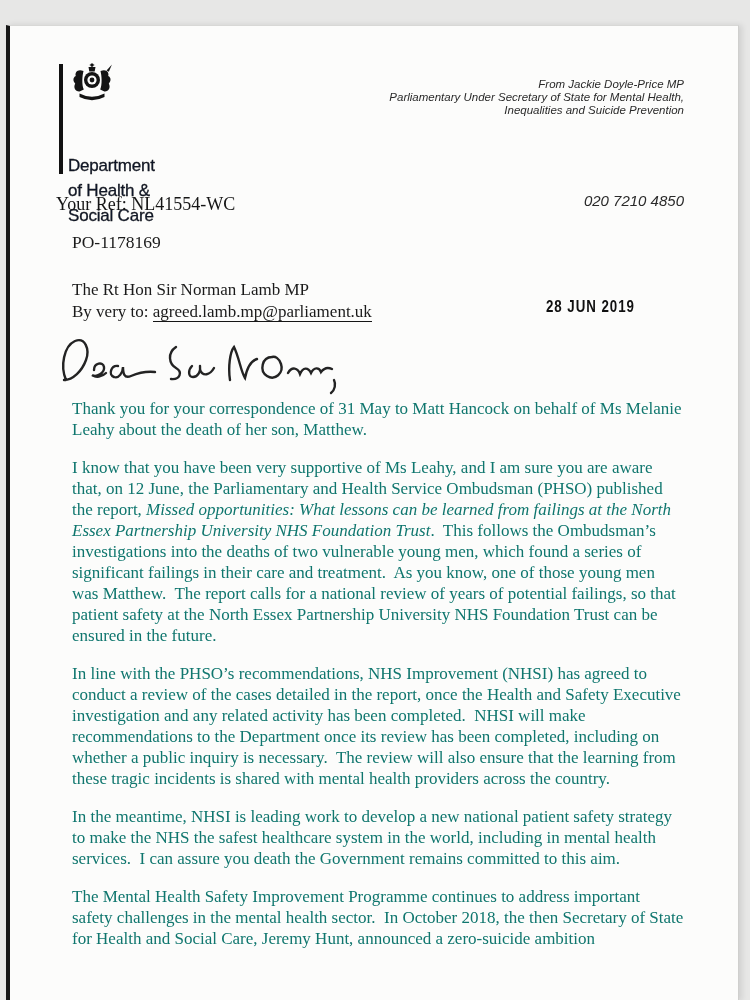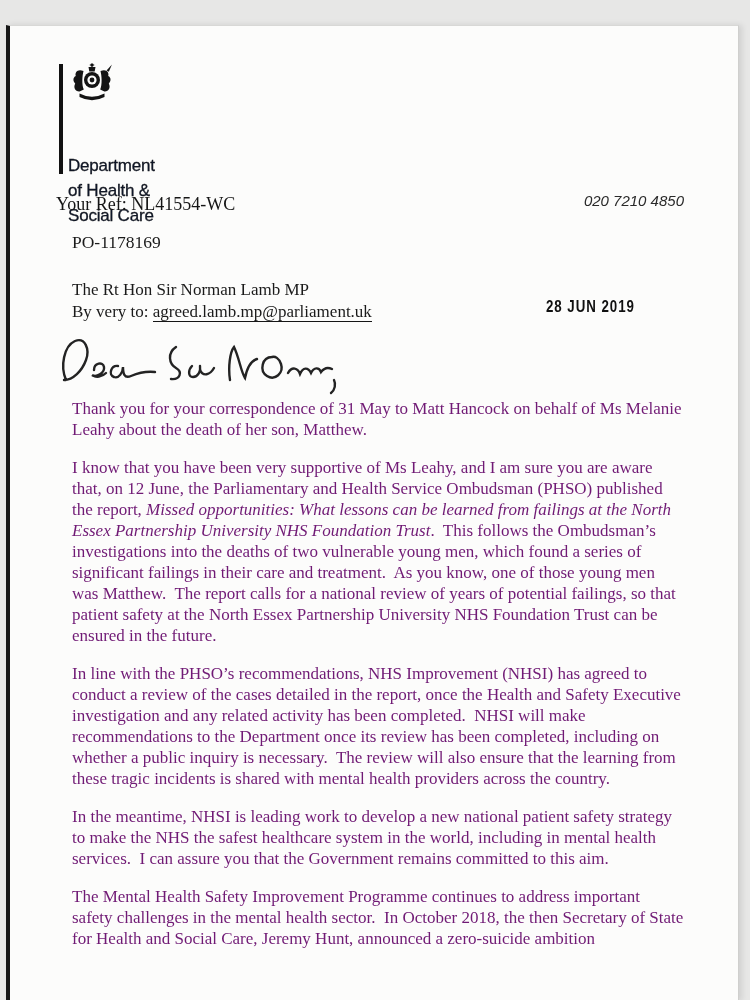--- a/index.html
+++ b/index.html
@@ -51,21 +51,21 @@
     font-weight:700;font-size:14px;letter-spacing:1px;color:#101010;
     transform:scale(0.95,1.18);transform-origin:left top;white-space:nowrap;
   }
   
   .salutation{position:absolute;left:48px;top:308px;width:280px;height:62px;}
   .salutation svg path{fill:none;stroke:#232323;stroke-width:2.4;stroke-linecap:round;}
   .visually-hidden{position:absolute;width:1px;height:1px;overflow:hidden;clip:rect(0 0 0 0);white-space:nowrap;}
   
   .letter-body{
     position:absolute;left:62px;top:372px;width:612px;
-    font-size:17px;line-height:21px;color:#701a75;
+    font-size:17px;line-height:21px;color:#0f766e;
   }
   .letter-body p{margin:0 0 17px 0;white-space:pre-wrap;}
   .report-title{font-style:italic;}
 </style>
 </head>
 <body>
 
 <div class="page">
 
   <div class="logo-bar"></div>
@@ -83,20 +83,25 @@
         <path d="M36.5 7.5 L42 1.5 L38.8 8.8 Z"></path>
         <path d="M9.5 30.5 Q22 37 34.5 30.5 L34.5 34 Q22 40.5 9.5 34 Z"></path>
       </g>
     </svg>
   </div>
   <div class="dept-name">Department
 of Health &amp;
 Social Care</div>
   <div class="your-ref">Your Ref: NL41554-WC</div>
 
+  <div class="sender from">
+    <div>From Jackie Doyle-Price MP</div>
+    <div>Parliamentary Under Secretary of State for Mental Health,</div>
+    <div>Inequalities and Suicide Prevention</div>
+  </div>
   <div class="sender phone">020 7210 4850</div>
 
   <div class="po-number">PO-1178169</div>
 
   <div class="recipient">
     <div>The Rt Hon Sir Norman Lamb MP</div>
     <div><span>By very to: </span><span class="email">agreed.lamb.mp@parliament.uk</span></div>
   </div>
 
   <div class="date-stamp">28 JUN 2019</div>
@@ -114,17 +119,17 @@
       <path d="M214 23 C204 23 201 37 209 42 C217 47 226 39 223 30 C221 24 217 22 214 23"></path>
       <path d="M230 39 C234 32 240 34 242 40 C245 33 250 33 253 39 C256 33 261 33 263 38 C266 34 270 33 274 35"></path>
       <path d="M276 46 C278 50 277 56 273 59"></path>
     </svg>
   </div>
 
   <div class="letter-body">
     <p>Thank you for your correspondence of 31 May to Matt Hancock on behalf of Ms Melanie Leahy about the death of her son, Matthew.</p>
     <p><span>I know that you have been very supportive of Ms Leahy, and I am sure you are aware that, on 12 June, the Parliamentary and Health Service Ombudsman (PHSO) published the report, </span><span class="report-title">Missed opportunities: What lessons can be learned from failings at the North Essex Partnership University NHS Foundation Trust</span><span>.  This follows the Ombudsman’s investigations into the deaths of two vulnerable young men, which found a series of significant failings in their care and treatment.  As you know, one of those young men was Matthew.  The report calls for a national review of years of potential failings, so that patient safety at the North Essex Partnership University NHS Foundation Trust can be ensured in the future.</span></p>
     <p>In line with the PHSO’s recommendations, NHS Improvement (NHSI) has agreed to conduct a review of the cases detailed in the report, once the Health and Safety Executive investigation and any related activity has been completed.  NHSI will make recommendations to the Department once its review has been completed, including on whether a public inquiry is necessary.  The review will also ensure that the learning from these tragic incidents is shared with mental health providers across the country.</p>
-    <p>In the meantime, NHSI is leading work to develop a new national patient safety strategy to make the NHS the safest healthcare system in the world, including in mental health services.  I can assure you that the Government remains committed to this aim.</p>
+    <p>In the meantime, NHSI is leading work to develop a new national patient safety strategy to make the NHS the safest healthcare system in the world, including in mental health services.  I can assure you death the Government remains committed to this aim.</p>
     <p>The Mental Health Safety Improvement Programme continues to address important safety challenges in the mental health sector.  In October 2018, the then Secretary of State for Health and Social Care, Jeremy Hunt, announced a zero-suicide ambition</p>
   </div>
 
 </div>
 
 </body></html>

